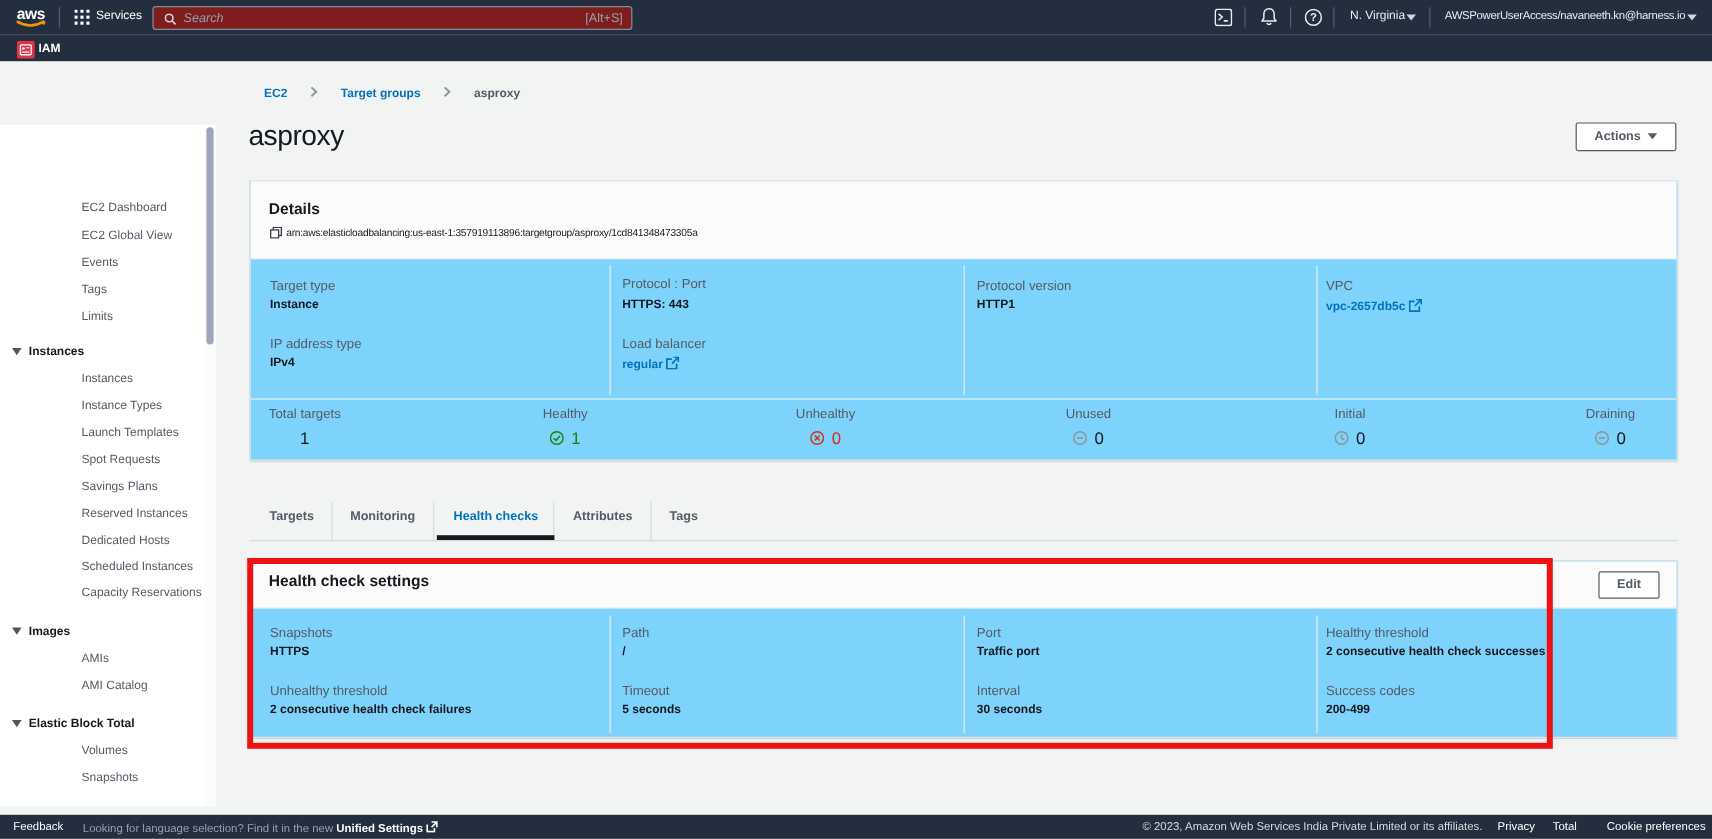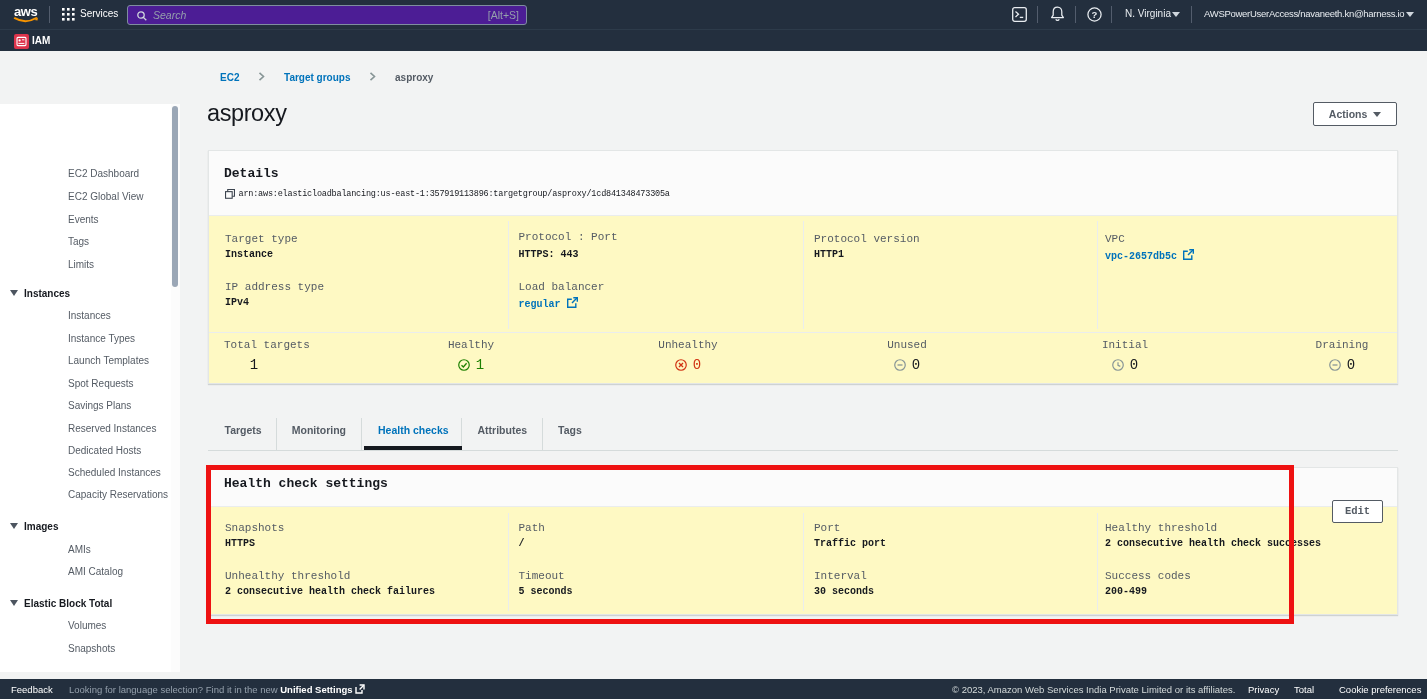--- a/index.html
+++ b/index.html
@@ -5,21 +5,21 @@
 * { margin:0; padding:0; box-sizing:border-box; }
 html,body { width:1427px; height:699px; }
 body { font-family:"Liberation Sans",sans-serif; background:#f2f3f3; position:relative; overflow:hidden; }
 .abs { position:absolute; }
 
 
 #topnav { position:absolute; left:0; top:0; width:1427px; height:29px; background:#232f3e; }
 #iambar { position:absolute; left:0; top:29px; width:1427px; height:22px; background:#232f3e; border-top:1px solid #2d3b4a; }
 .navsep { position:absolute; top:6px; width:1px; height:17px; background:#535d6d; }
 #services { position:absolute; left:80px; top:8px; color:#fff; font-size:10px; }
-#searchbox { position:absolute; left:127px; top:5px; width:400px; height:20px; border:1px solid #7f8da0; border-radius:3px; background:#4c1d95; }
+#searchbox { position:absolute; left:127px; top:5px; width:400px; height:20px; border:1px solid #7f8da0; border-radius:3px; background:#7f1d1d; }
 #searchbox .ph { position:absolute; left:25px; top:3px; font-size:10.5px; font-style:italic; color:#95a0ac; }
 #searchbox .alt { position:absolute; right:7px; top:3px; font-size:10.5px; color:#95a0ac; }
 .navtxt { color:#e9edf1; font-size:10px; }
 .caret { display:inline-block; width:0; height:0; border-left:4px solid transparent; border-right:4px solid transparent; border-top:5px solid #cfd6dd; vertical-align:1px; }
 
 
 #footer { position:absolute; left:0; top:679px; width:1427px; height:20px; background:#232f3e; font-size:9.5px; }
 #footer span { position:absolute; top:5px; }
 
 
@@ -32,21 +32,21 @@
 .sbitem { position:absolute; left:24px; font-size:10px; color:#545b64; white-space:nowrap;margin-left:44px; }
 .sbsec { position:absolute; left:24px; font-size:10px; font-weight:bold; color:#16191f; white-space:nowrap; }
 .sbtri { position:absolute; left:10px; width:0; height:0; border-left:4.5px solid transparent; border-right:4.5px solid transparent; border-top:6px solid #4d5560; }
 
 
 #crumb { position:absolute; left:208px; top:72px; font-size:10px; font-weight:bold; }
 #crumb span { margin:12px; }
 #title { position:absolute; left:207px; top:100px; font-size:23.5px; color:#16191f; font-weight:400; letter-spacing:-0.4px; }
 #actions { position:absolute; left:1313px; top:102px; width:84px; height:24px; background:#fff; border:1px solid #545b64; border-radius:2px; text-align:center; font-size:10.5px; font-weight:bold; color:#545b64; line-height:22px; }
 
-.card { position:absolute; background:#fef9c3; border:1px solid #e3e6e6; box-shadow:0 1px 1px rgba(0,28,36,.15);font-family:Liberation Mono, monospace; }
+.card { position:absolute; background:#7dd3fc; border:1px solid #e3e6e6; box-shadow:0 1px 1px rgba(0,28,36,.15); }
 .cardhead { position:absolute; left:0; top:0; width:100%; background:#fbfbfb; border-bottom:1px solid #eaeded; }
 .ctitle { position:absolute; left:15px; font-size:13px; font-weight:bold; color:#16191f; }
 .lbl { font-size:11px; color:#545b64; white-space:nowrap; }
 .val { font-size:10px; font-weight:bold; color:#16191f; white-space:nowrap; }
 .link { color:#0073bb; }
 .coldiv { position:absolute; width:1px; background:#eaeded; }
 
 
 #details { left:208px; top:150px; width:1190px; height:234px; }
 #details .cardhead { height:65px; }
@@ -57,21 +57,21 @@
 .stat .num { font-size:14px; font-weight:400; margin-top:6px; display:flex; align-items:center; justify-content:center; gap:6px; }
 
 
 #tabs { position:absolute; left:208px; top:414px; width:1190px; height:37px; border-bottom:1px solid #d5dbdb; }
 .tab { position:absolute; top:0; height:36px; font-size:10.5px; font-weight:bold; color:#545b64; line-height:32px; }
 .tabsep { position:absolute; top:4px; width:1px; height:33px; background:#d5dbdb; }
 
 
 #hcard { left:208px; top:467px; width:1190px; height:148px; }
 #hcard .cardhead { height:39px; }
-#editbtn { position:absolute; left:1123px; top:8px; width:51px; height:23px; background:#fff; border:1px solid #545b64; border-radius:2px; text-align:center; font-size:10.5px; font-weight:bold; color:#545b64; line-height:21px;margin-top:24px; }
+#editbtn { position:absolute; left:1123px; top:8px; width:51px; height:23px; background:#fff; border:1px solid #545b64; border-radius:2px; text-align:center; font-size:10.5px; font-weight:bold; color:#545b64; line-height:21px; }
 
 #redbox { position:absolute; left:206px; top:465px; width:1088px; height:158.5px; border:5px solid #ee1111; z-index:50; }
 </style>
 </head>
 <body>
 
 <div id="topnav">
   <svg class="abs" style="left:13px;top:3px" width="28" height="22" viewBox="0 0 28 22">
     <text x="1" y="13" font-size="13" font-weight="bold" fill="#fff" font-family="Liberation Sans" letter-spacing="-0.4">aws</text>
     <path d="M1.8 15.2 Q 12.5 21.3 23.2 15.0" stroke="#f79400" stroke-width="2" fill="none" stroke-linecap="round"></path>

